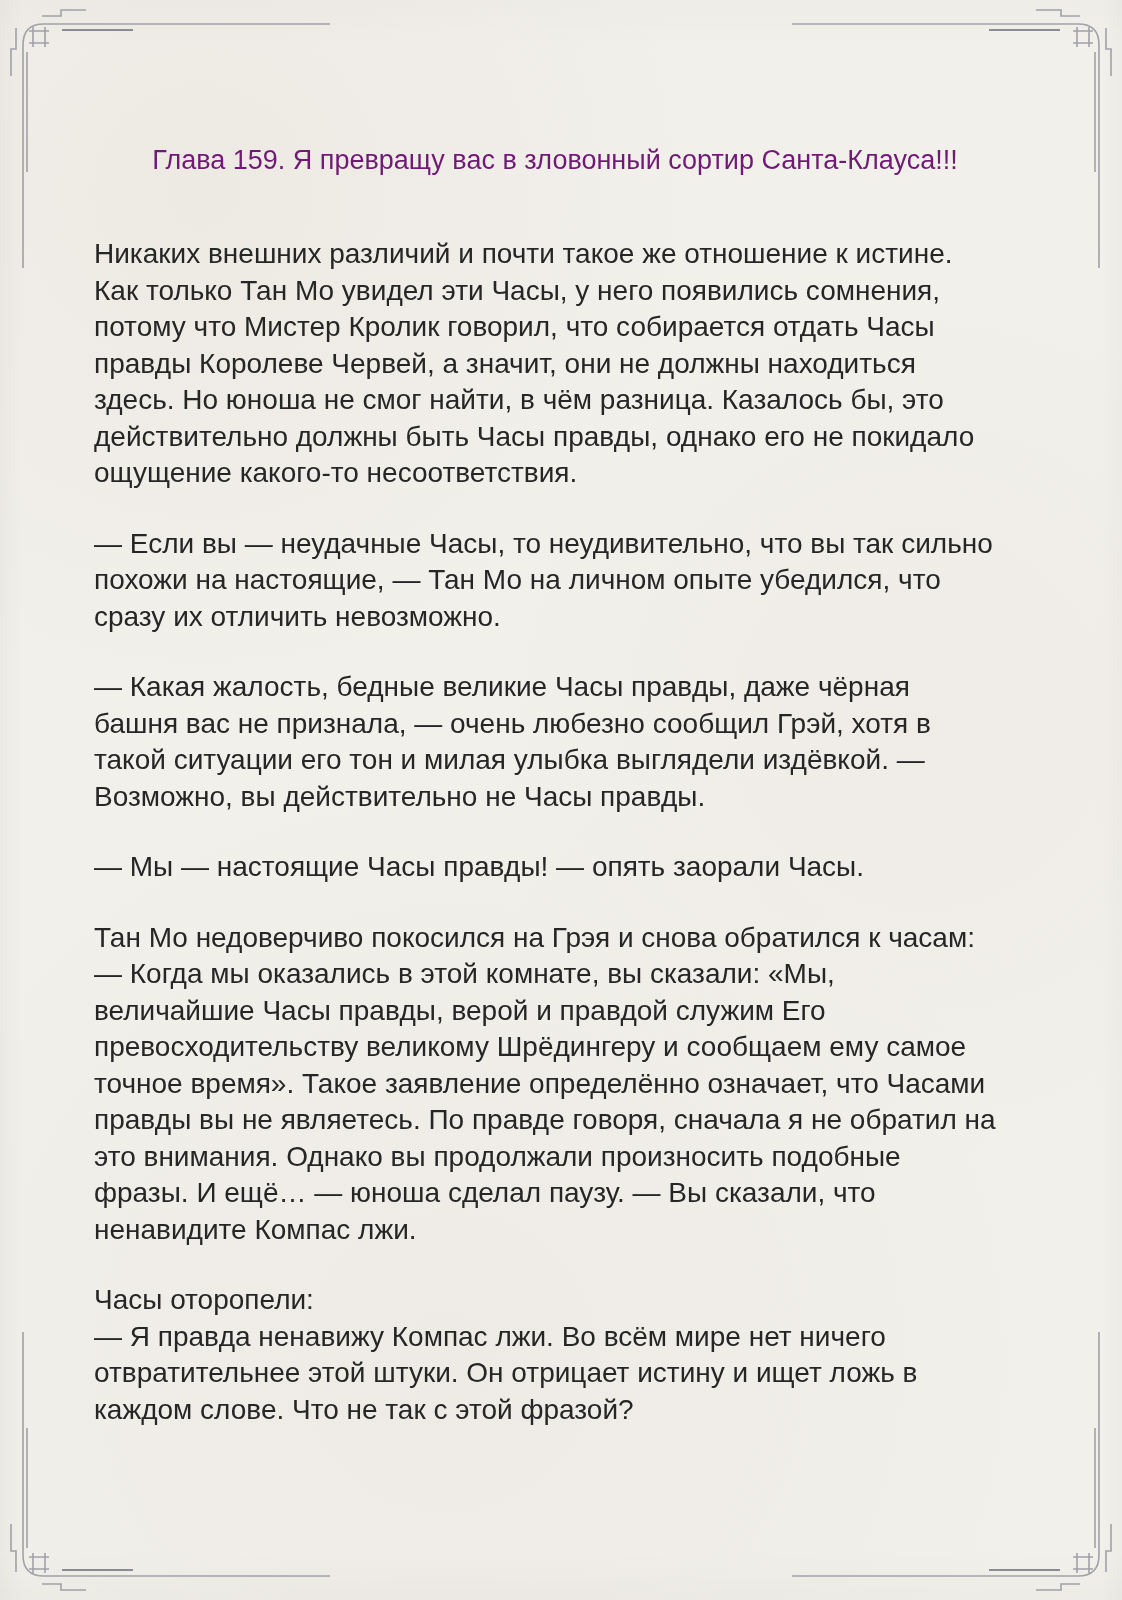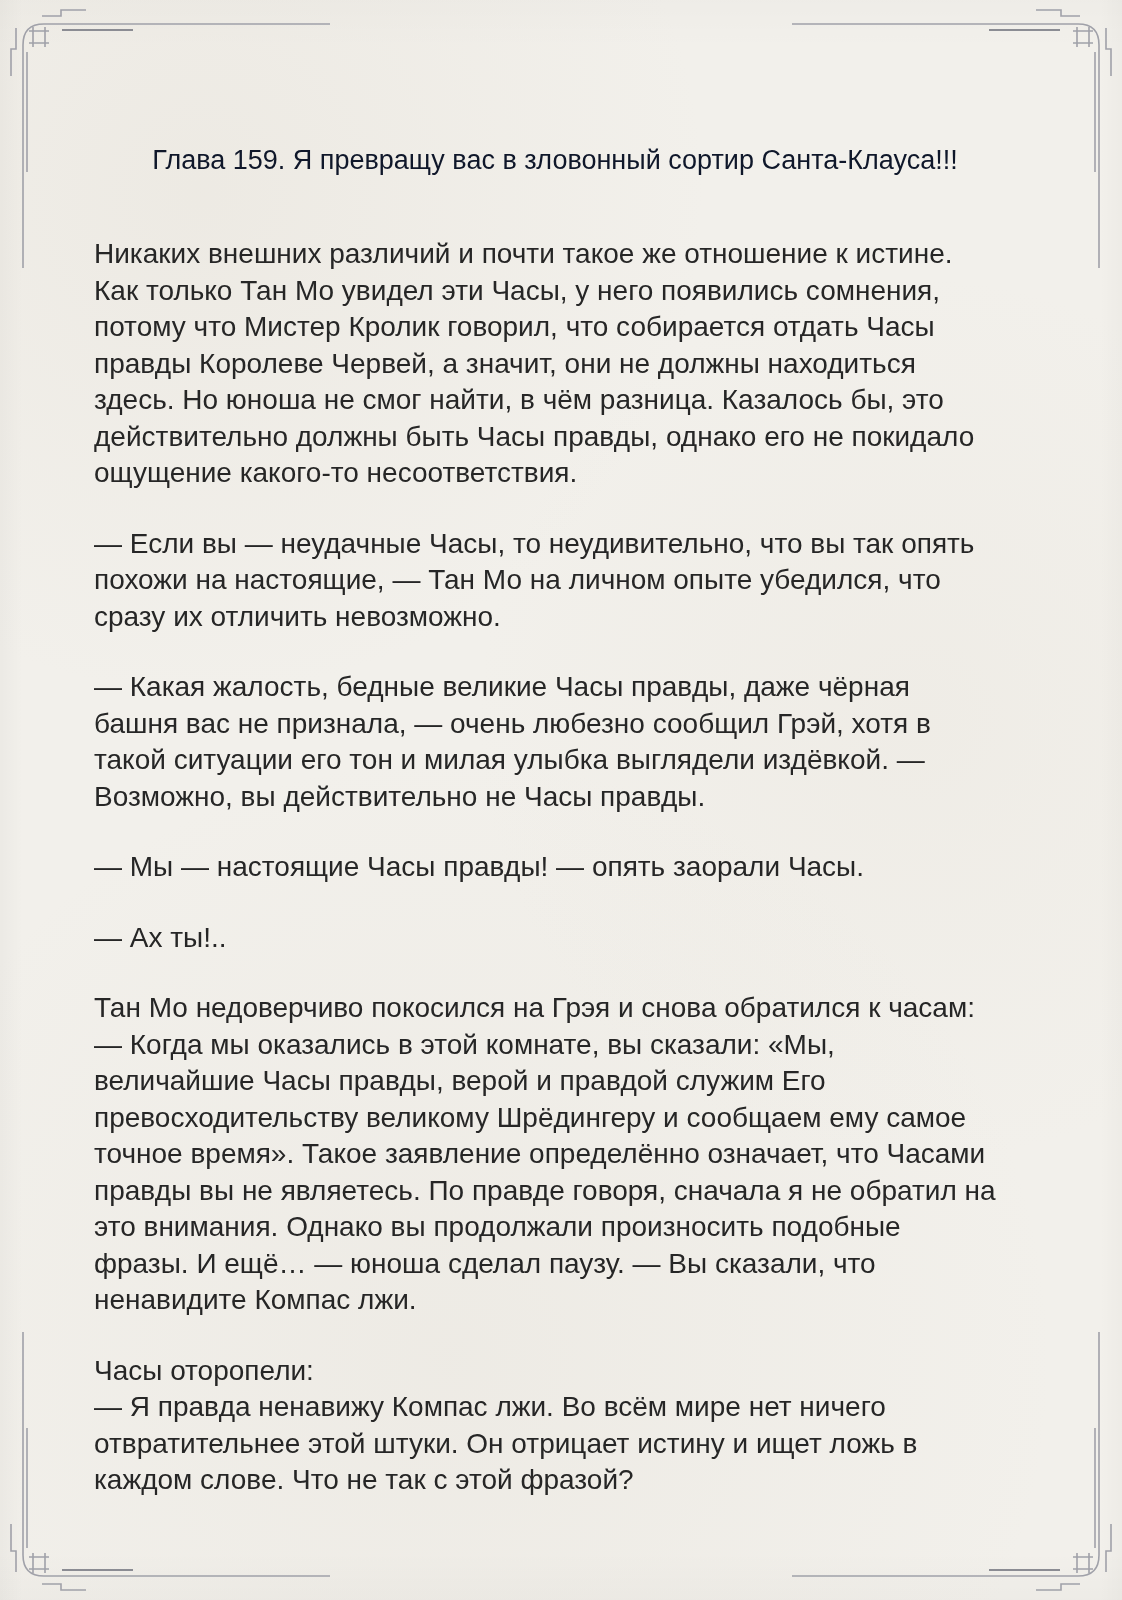--- a/index.html
+++ b/index.html
@@ -29,21 +29,21 @@
   .content {
     position: absolute;
     left: 94px;
     top: 142px;
     width: 922px;
   }
   .chapter-title {
     font-size: 27px;
     line-height: 36px;
     font-weight: 400;
-    color: #0f172a;
+    color: #701a75;
     text-align: center;
     margin: 0 0 58px 0;
   }
   .para {
     font-size: 28px;
     line-height: 36.5px;
     color: #262626;
     margin: 0 16px 34px 0;
     white-space: pre-line;
     text-align: left;
@@ -65,21 +65,20 @@
   </defs>
   <use href="#corner"></use>
   <use href="#corner" transform="translate(1122,0) scale(-1,1)"></use>
   <use href="#corner" transform="translate(0,1600) scale(1,-1)"></use>
   <use href="#corner" transform="translate(1122,1600) scale(-1,-1)"></use>
 </svg>
 
 <main class="content">
   <h1 class="chapter-title">Глава 159. Я превращу вас в зловонный сортир Санта-Клауса!!!</h1>
   <p class="para">Никаких внешних различий и почти такое же отношение к истине. Как только Тан Мо увидел эти Часы, у него появились сомнения, потому что Мистер Кролик говорил, что собирается отдать Часы правды Королеве Червей, а значит, они не должны находиться здесь. Но юноша не смог найти, в чём разница. Казалось бы, это действительно должны быть Часы правды, однако его не покидало ощущение какого-то несоответствия.</p>
-  <p class="para">— Если вы — неудачные Часы, то неудивительно, что вы так опять похожи на настоящие, — Тан Мо на личном опыте убедился, что сразу их отличить невозможно.</p>
+  <p class="para">— Если вы — неудачные Часы, то неудивительно, что вы так сильно похожи на настоящие, — Тан Мо на личном опыте убедился, что сразу их отличить невозможно.</p>
   <p class="para">— Какая жалость, бедные великие Часы правды, даже чёрная башня вас не признала, — очень любезно сообщил Грэй, хотя в такой ситуации его тон и милая улыбка выглядели издёвкой. — Возможно, вы действительно не Часы правды.</p>
   <p class="para">— Мы — настоящие Часы правды! — опять заорали Часы.</p>
-  <p class="para">— Ах ты!..</p>
   <p class="para">Тан Мо недоверчиво покосился на Грэя и снова обратился к часам:
 — Когда мы оказались в этой комнате, вы сказали: «Мы, величайшие Часы правды, верой и правдой служим Его превосходительству великому Шрёдингеру и сообщаем ему самое точное время». Такое заявление определённо означает, что Часами правды вы не являетесь. По правде говоря, сначала я не обратил на это внимания. Однако вы продолжали произносить подобные фразы. И ещё… — юноша сделал паузу. — Вы сказали, что ненавидите Компас лжи.</p>
   <p class="para">Часы оторопели:
 — Я правда ненавижу Компас лжи. Во всём мире нет ничего отвратительнее этой штуки. Он отрицает истину и ищет ложь в каждом слове. Что не так с этой фразой?</p>
 </main>
 
 </body></html>

